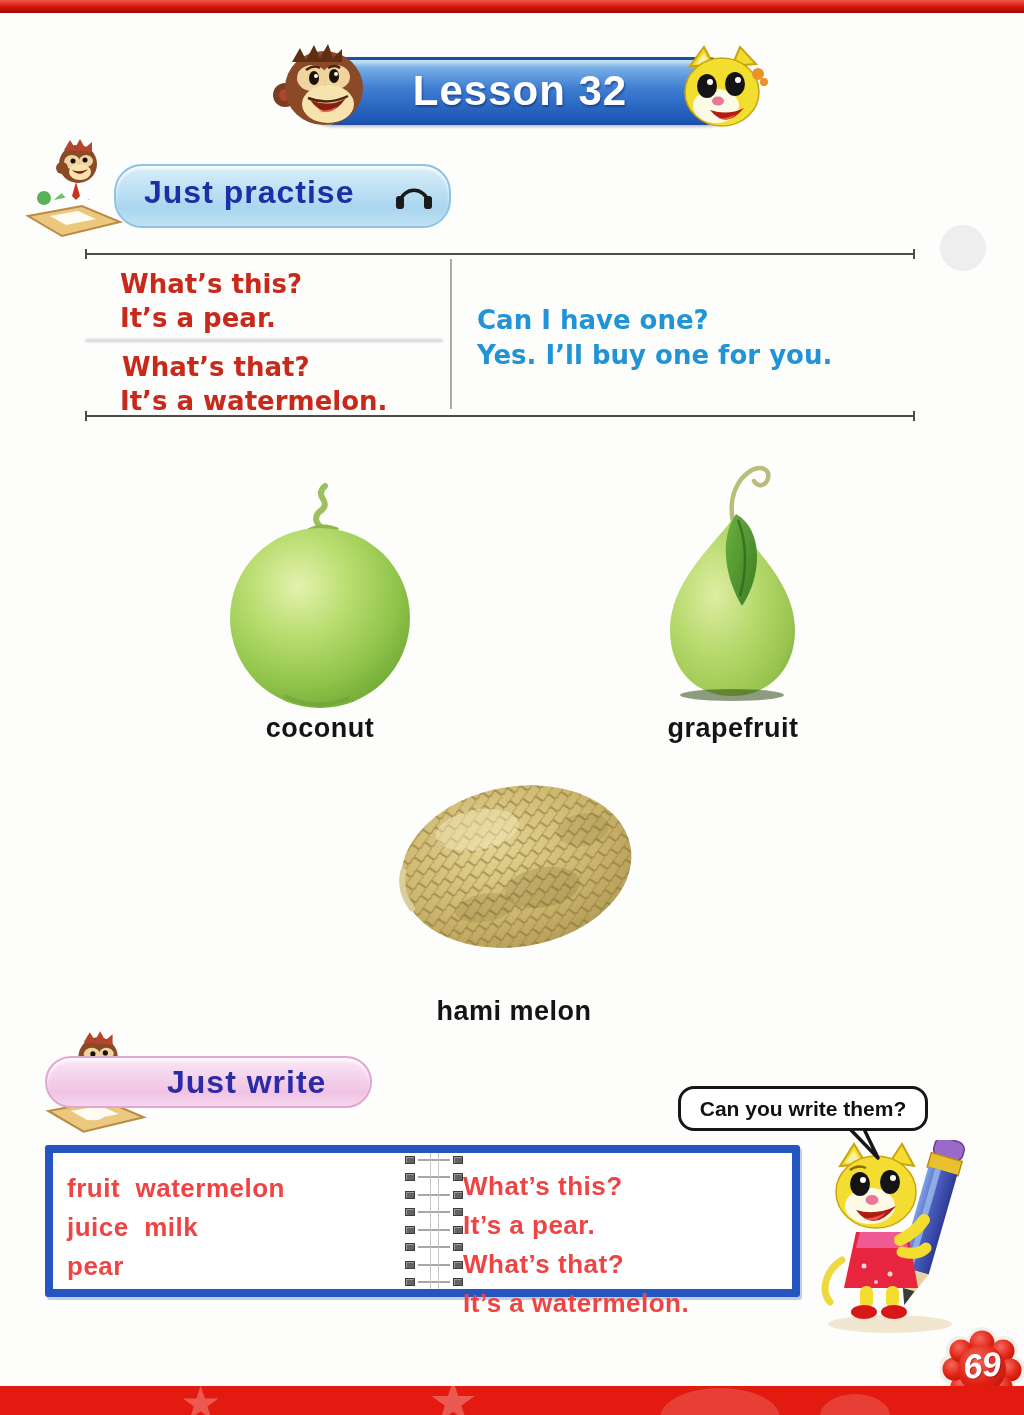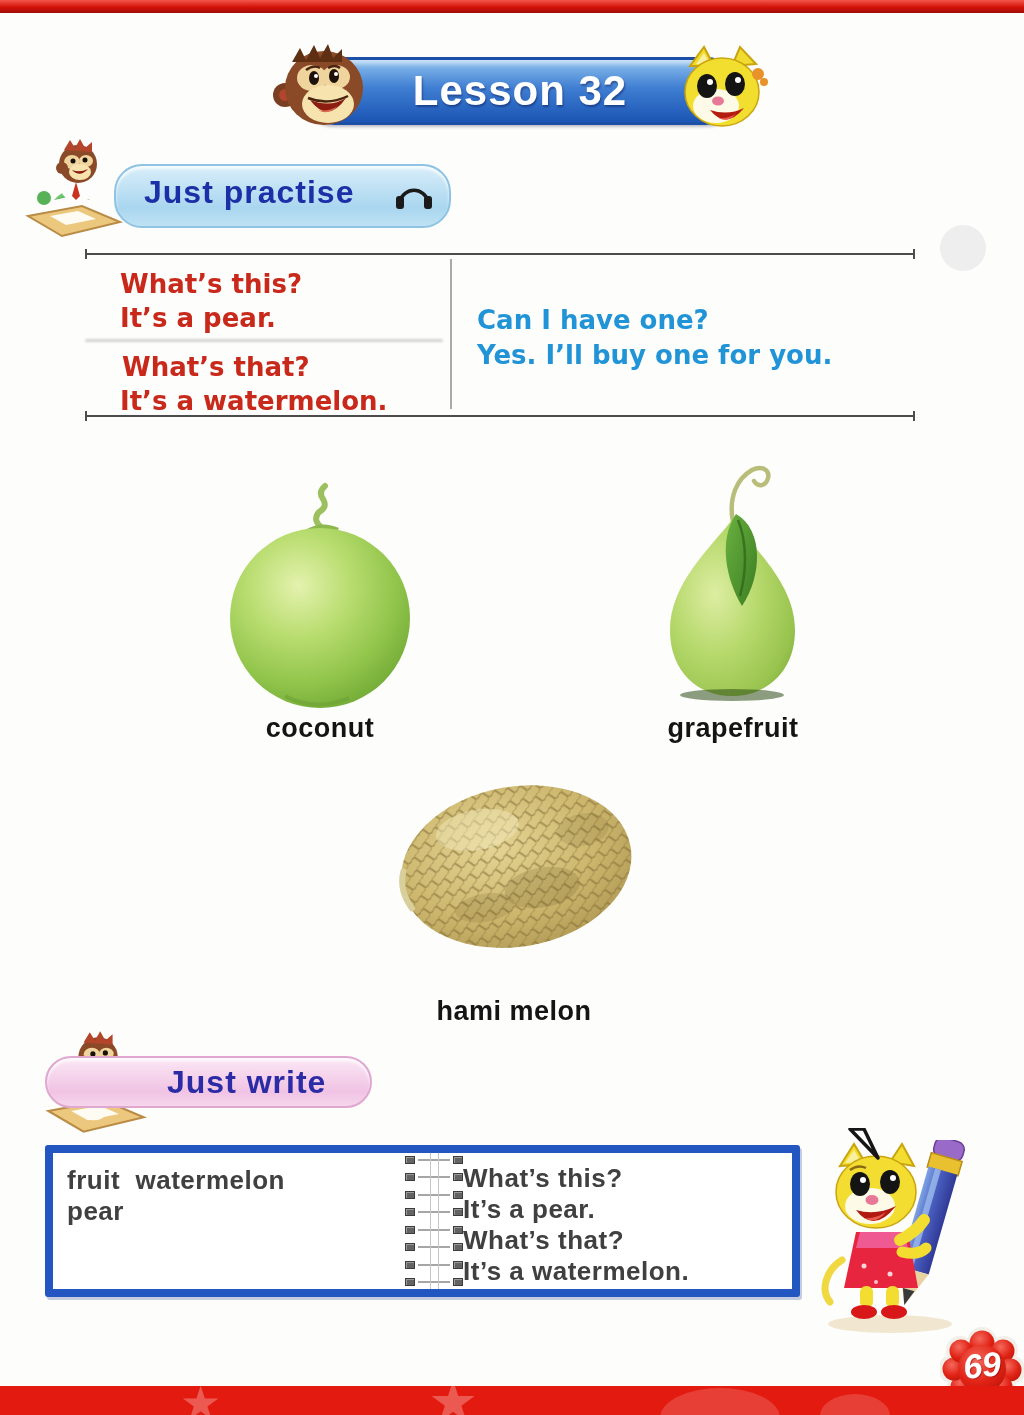--- a/index.html
+++ b/index.html
@@ -105,22 +105,22 @@
   .bubble-tail { position:absolute; left:848px; top:1128px; z-index:5; }
   
   .write-box {
     position:absolute; left:45px; top:1145px; width:755px; height:152px;
     background:#ffffff; border:8px solid #2356c0; border-radius:3px;
     box-shadow:2px 3px 0 rgba(30,60,140,.25);
   }
   .words-col { position:absolute; left:14px; top:12px; }
   .sentences-col { position:absolute; left:410px; top:10px; }
   .box-line {
-    display:block; font-size:26px; font-weight:bold; color:#404040;
-    line-height:31px; white-space:pre; letter-spacing:.5px;
+    display:block; font-size:26px; font-weight:bold; color:#ef4444;
+    line-height:31px; white-space:pre; letter-spacing:.5px;margin-top:8px;
   }
   .binding {
     position:absolute; left:352px; top:2px; width:58px; height:132px;
     display:flex; flex-direction:column; justify-content:space-between;
   }
   .binding::before, .binding::after {
     content:""; position:absolute; top:-2px; bottom:-2px; width:1px; background:#c6c6c6;
   }
   .binding::before { left:25px; } .binding::after { left:33px; }
   .binding-row { display:flex; align-items:center; height:9px; }
@@ -310,27 +310,29 @@
     <circle cx="51" cy="23" r="2.5" fill="#161008"></circle>
     <circle cx="63" cy="22" r="2.5" fill="#161008"></circle>
     <path d="M50,32 Q58,40 66,31 Q58,35 50,32 Z" fill="#8c1d10"></path>
     <circle cx="40" cy="30" r="6" fill="#8a4a28"></circle>
   </svg>
 
   <div class="write-pill">
     <span class="write-label">Just write</span>
   </div>
 
+  <div class="speech-bubble">Can you write them?</div>
   <svg class="bubble-tail" width="42" height="34" viewBox="0 0 42 34">
     <polygon points="2,1 30,30 16,1" fill="#ffffff" stroke="#161616" stroke-width="3.5" stroke-linejoin="round"></polygon>
   </svg>
 
   <div class="write-box">
     <div class="words-col">
       <span class="box-line">fruit  watermelon</span>
+      <span class="box-line">juice  milk</span>
       <span class="box-line">pear</span>
     </div>
     <div class="binding">
       <div class="binding-row">
           <span class="sq"></span>
           <span class="link"></span>
           <span class="sq"></span>
         </div>
       <div class="binding-row">
           <span class="sq"></span>

